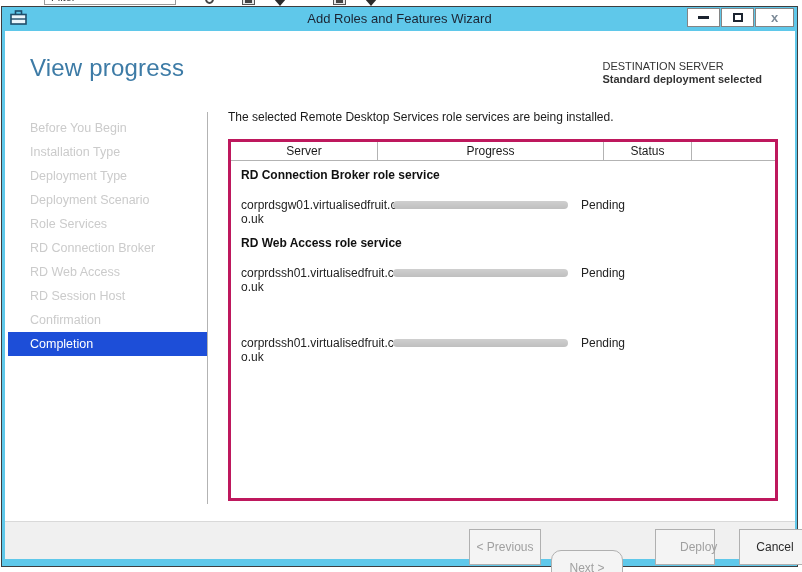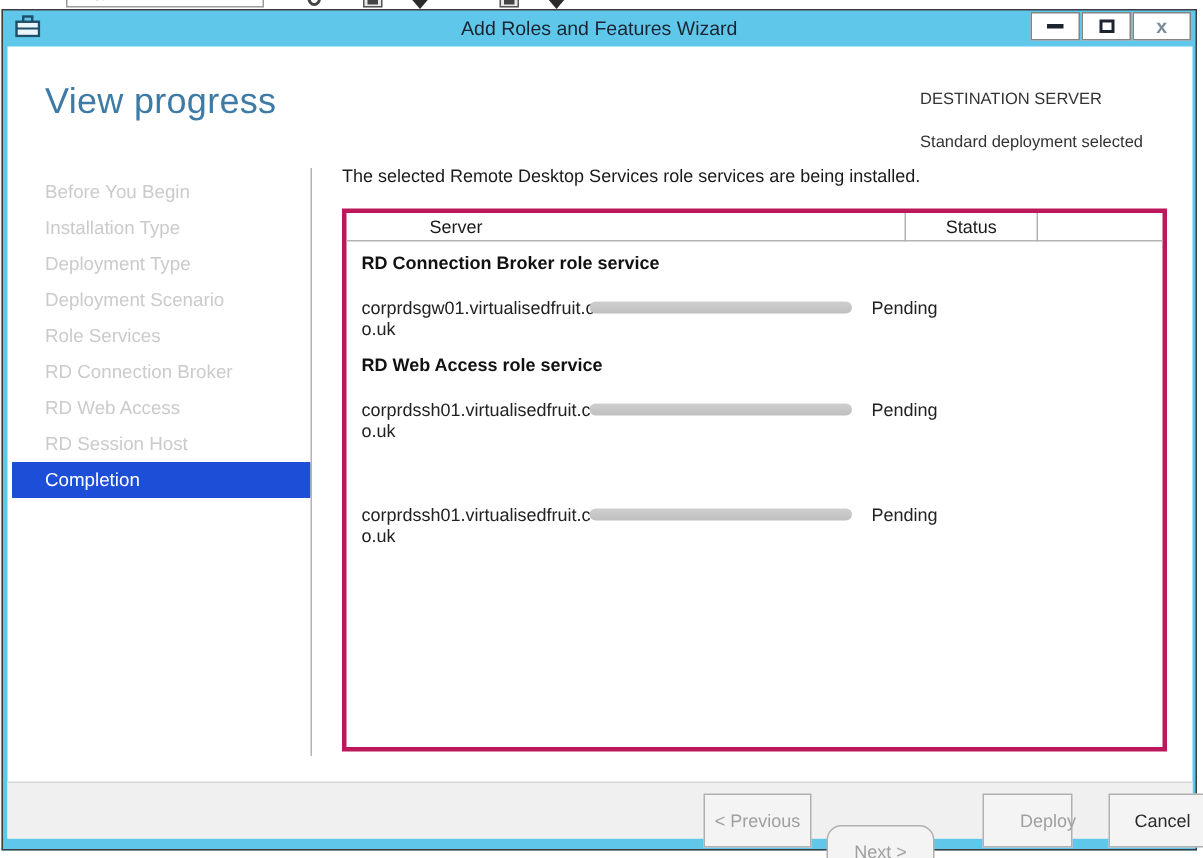--- a/index.html
+++ b/index.html
@@ -29,21 +29,21 @@
   .winbtn-min { left:687px; width:33px; }
   .winbtn-max { left:721px; width:33px; }
   .winbtn-close { left:755px; width:39px; font-size:13px; font-weight:bold; color:#7d8b98; }
   .glyph-min { width:11px; height:3px; background:#1c2430; }
   .glyph-max { width:10px; height:9px; border:2px solid #1c2430; background:#fff; }
 
   
   .page-title { position:absolute; left:30px; top:54px; font-size:24px; font-weight:300; color:#3d7ba6; z-index:5; letter-spacing:0.2px; }
   .dest-block { position:absolute; right:40px; top:60px; z-index:5; color:#333; }
   .dest-label { font-size:11px; }
-  .dest-value { font-size:11px; font-weight:normal; margin-top:17px; }
+  .dest-value { font-size:11px; font-weight:bold; margin-top:1px; }
 
   
   .sidebar { position:absolute; left:8px; top:116px; width:199px; z-index:5; }
   .nav-item { height:24px; line-height:24px; padding-left:22px; font-size:12.5px; color:#cbcbcb; white-space:nowrap; }
   .nav-item.selected { background:#1d4ed8; color:#ffffff; }
   .vsep { position:absolute; left:207px; top:112px; width:1px; height:392px; background:#b3b3b3; z-index:5; }
 
   
   .intro { position:absolute; left:228px; top:110px; font-size:12px; color:#1a1a1a; z-index:5; }
   .progress-table { position:absolute; left:228px; top:139px; width:550px; height:362px; border:3px solid #be185d; z-index:5; background:#fff; }
@@ -120,29 +120,31 @@
 
   <div class="sidebar">
     <div class="nav-item">Before You Begin</div>
     <div class="nav-item">Installation Type</div>
     <div class="nav-item">Deployment Type</div>
     <div class="nav-item">Deployment Scenario</div>
     <div class="nav-item">Role Services</div>
     <div class="nav-item">RD Connection Broker</div>
     <div class="nav-item">RD Web Access</div>
     <div class="nav-item">RD Session Host</div>
+    <div class="nav-item">Confirmation</div>
     <div class="nav-item selected">Completion</div>
   </div>
   <div class="vsep"></div>
 
   <div class="intro">The selected Remote Desktop Services role services are being installed.</div>
 
   <div class="progress-table">
     <div class="tbl-header">
       <div class="hcell hc0">Server</div>
+      <div class="hcell hc1">Progress</div>
       <div class="hcell hc2">Status</div>
       <div class="hcell hc3"></div>
     </div>
 
     <div class="grp-title g1t">RD Connection Broker role service</div>
     <div class="srv-cell g1r">corprdsgw01.virtualisedfruit.co.uk</div>
     <div class="pbar g1b">
         <div class="pfill" style="width: 0%;"></div>
       </div>
     <div class="status-cell g1r">Pending</div>

